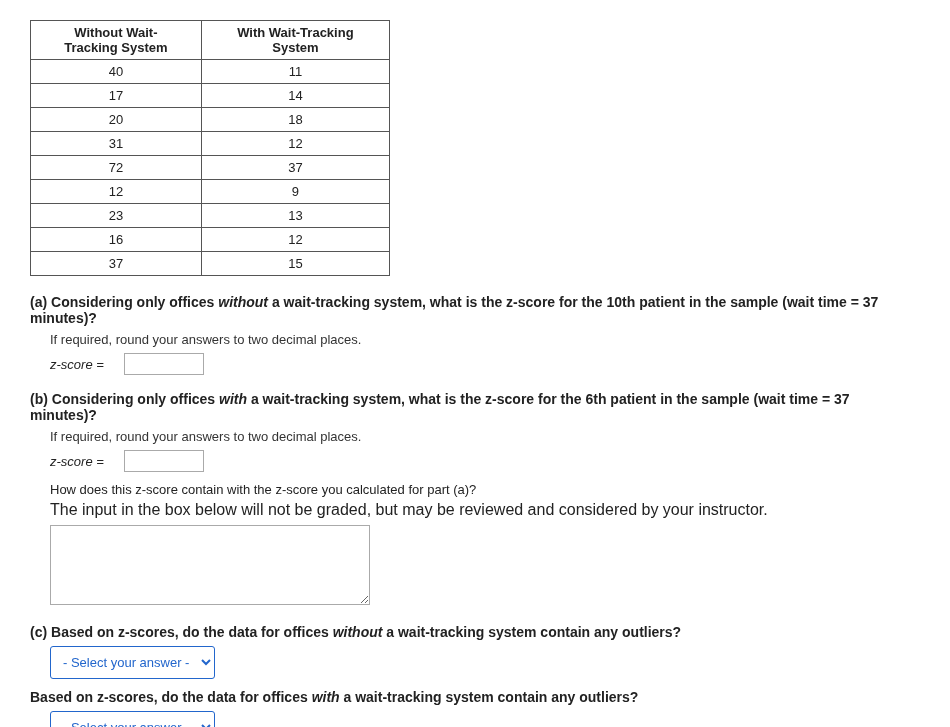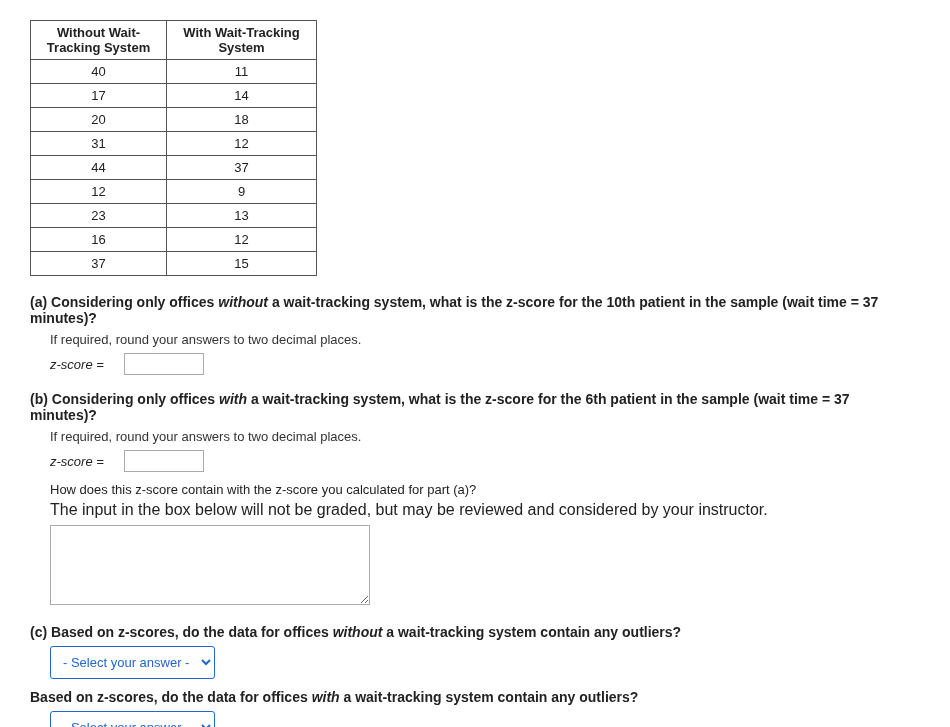--- a/index.html
+++ b/index.html
@@ -6,21 +6,21 @@
     body {
       font-family: Arial, sans-serif;
       font-size: 14px;
       background: #fff;
       color: #222;
       padding: 20px 30px;
       width: 950px;
     }
     .data-table {
       border-collapse: collapse;
-      width: 287px;
+      width: 360px;
       margin-bottom: 18px;
     }
     .data-table th, .data-table td {
       border: 1px solid #555;
       padding: 4px 12px;
       text-align: center;
     }
     .data-table th {
       font-weight: bold;
       font-size: 13px;
@@ -129,21 +129,21 @@
       </tr>
       <tr>
         <td>20</td>
         <td>18</td>
       </tr>
       <tr>
         <td>31</td>
         <td>12</td>
       </tr>
       <tr>
-        <td>44</td>
+        <td>72</td>
         <td>37</td>
       </tr>
       <tr>
         <td>12</td>
         <td>9</td>
       </tr>
       <tr>
         <td>23</td>
         <td>13</td>
       </tr>

